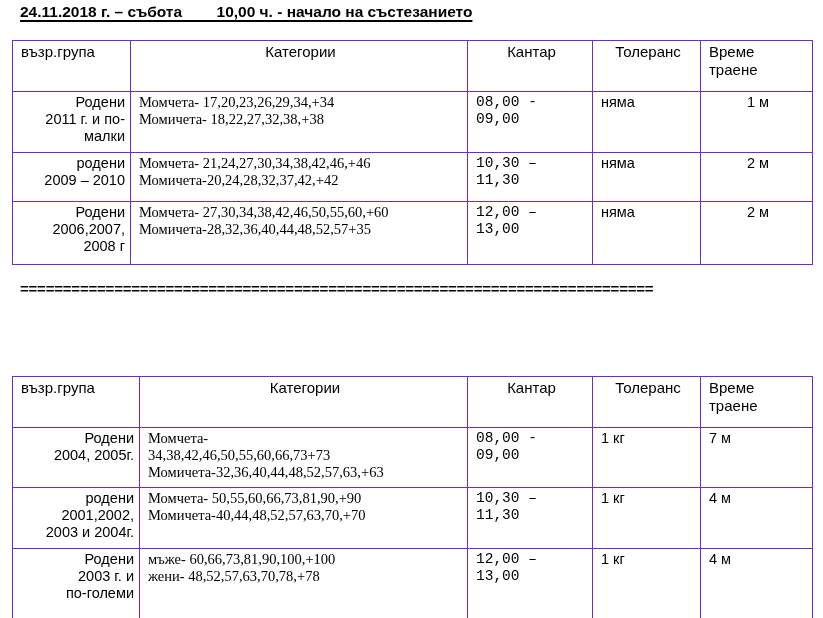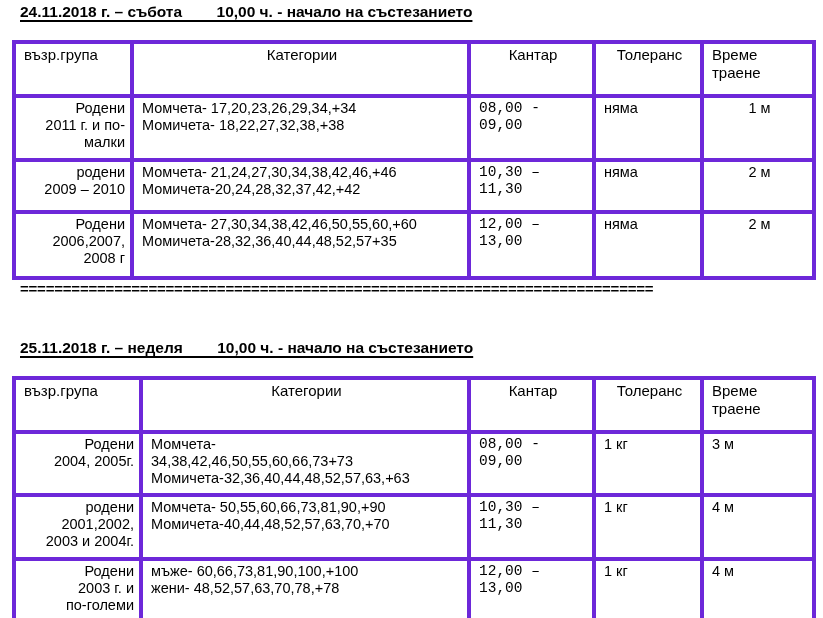--- a/index.html
+++ b/index.html
@@ -55,21 +55,21 @@
     position: absolute;
     border-collapse: collapse;
     table-layout: fixed;
     font-size: 14.5px;
   }
   #table-1 { left: 12px; top: 40px; width: 800px; }
   #table-2 { left: 12px; top: 376px; width: 800px; }
 
   .sched-table td,
   .sched-table th {
-    border: 4px solid #6d28d9;
+    border: 1px solid #6d28d9;
     padding: 2px 5px 2px 8px;
     vertical-align: top;
     font-weight: normal;
     line-height: 1.18;
   }
 
   
   .sched-table thead td {
     text-align: center;
     font-size: 15px;
@@ -94,20 +94,21 @@
   #table-2 col.c-dur   { width: 112px; }
 
   .cell-age {
     font-weight: bold;
     text-align: right;
     white-space: pre-line;
   }
   .cell-cat {
     text-align: left;
     white-space: pre-line;
+    font-family: Liberation Serif, serif;
   }
   .cell-scale  { text-align: left; font-family: Liberation Mono, monospace; }
   .cell-center { text-align: center; margin-top: 13px; }
   .cell-left   { text-align: left; }
 
   
   #table-1 tr.hdr td { height: 46px; }
   #table-1 tr.r1 td  { height: 56px; }
   #table-1 tr.r2 td  { height: 44px; }
   #table-1 tr.r3 td  { height: 58px; }
@@ -175,21 +176,20 @@
 Момичета-28,32,36,40,44,48,52,57+35</td>
         <td class="cell-scale pad-xs">12,00 – 13,00</td>
         <td class="cell-left pad-xs">няма</td>
         <td class="cell-center pad-xs">2 м</td>
       </tr>
     </tbody>
   </table>
 
   <div class="separator">==========================================================================</div>
 
-  <div class="doc-heading" id="heading-2">25.11.2018 г. – неделя        10,00 ч. - начало на състезанието</div>
 
   <table class="sched-table" id="table-2">
     <colgroup>
       <col class="c-age">
         <col class="c-cat">
         <col class="c-scale">
         <col class="c-tol">
         <col class="c-dur">
     </colgroup>
     <thead>
@@ -203,21 +203,21 @@
     </thead>
     <tbody>
       <tr class="r1">
         <td class="cell-age pad-0">Родени
 2004, 2005г.</td>
         <td class="cell-cat pad-0">Момчета-
 34,38,42,46,50,55,60,66,73+73
 Момичета-32,36,40,44,48,52,57,63,+63</td>
         <td class="cell-scale pad-0">08,00 - 09,00</td>
         <td class="cell-left pad-mid">1 кг</td>
-        <td class="cell-left pad-mid">3 м</td>
+        <td class="cell-left pad-mid">7 м</td>
       </tr>
       <tr class="r2">
         <td class="cell-age pad-0">родени
 2001,2002,
 2003 и 2004г.</td>
         <td class="cell-cat pad-0">Момчета- 50,55,60,66,73,81,90,+90
 Момичета-40,44,48,52,57,63,70,+70</td>
         <td class="cell-scale pad-0">10,30 – 11,30</td>
         <td class="cell-left pad-mid">1 кг</td>
         <td class="cell-left pad-0">4 м</td>

